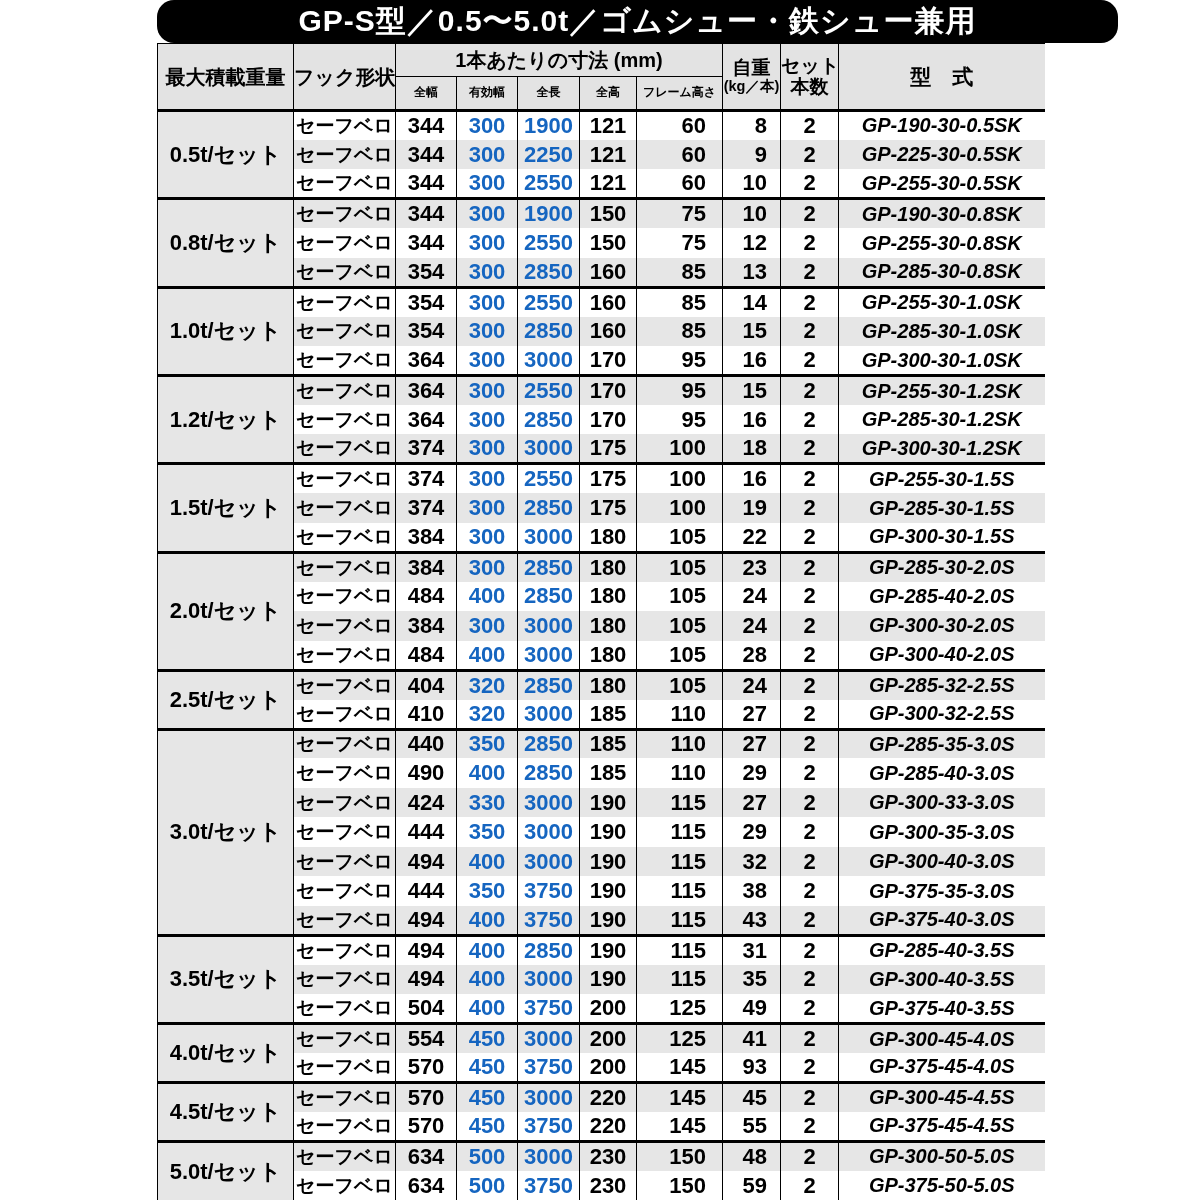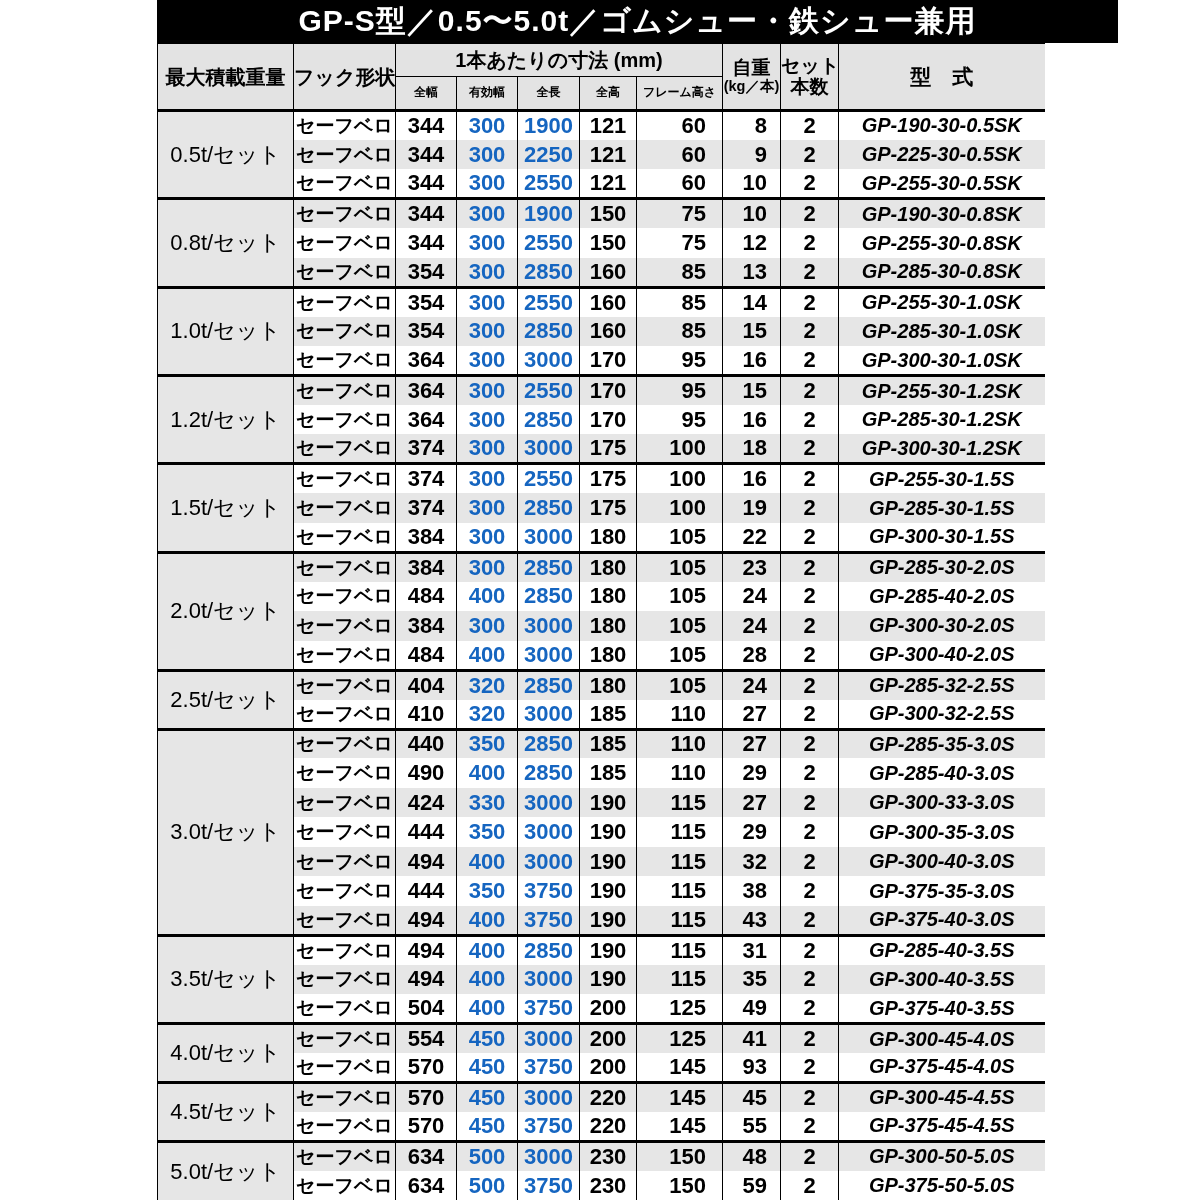--- a/index.html
+++ b/index.html
@@ -8,21 +8,21 @@
     position:relative; width:1200px; height:1200px; background:#ffffff;
     overflow:hidden;
     font-family:"Liberation Sans","DejaVu Sans",sans-serif;
     color:#000;
   }
   .spec-table-wrap { position:absolute; left:157px; top:0; width:887px; }
 
   .title-bar {
     width:961px; height:43px; background:#000;
     color:#fff; display:flex; align-items:center; justify-content:center;
-    font-size:30px; font-weight:700; letter-spacing:1px;
+    font-size:30px; font-weight:700; letter-spacing:1px;border-radius:17px;
   }
 
   table.spec {
     border-collapse:collapse; table-layout:fixed; width:887px;
   }
   
   thead th {
     background:#e3e3e3; border:1px solid #000;
     font-weight:700; font-size:20px; text-align:center; vertical-align:middle;
     line-height:1.1; overflow:hidden; white-space:nowrap;
@@ -41,21 +41,21 @@
     border-left:1px solid #000; border-right:1px solid #000;
     border-top:none; border-bottom:none;
     height:29.46px; text-align:center; vertical-align:middle;
     background:#fff; overflow:hidden; white-space:nowrap;
   }
   tr.group-start td { border-top:3px solid #000; }
   tbody tr.first-data td { border-top:3px solid #000; }
   tr.stripe td { background:#e6e6e6; }
 
   td.group-label {
-    background:#e6e6e6 !important; font-weight:400; font-size:22px;margin-top:44px;
+    background:#e6e6e6 !important; font-weight:700; font-size:22px;margin-top:44px;
   }
   td.hook  { font-size:19px; font-weight:600; }
   td.num   { font-size:22px; font-weight:600; }
   td.blue  { color:#1565c0; }
   td.frame { text-align:right; padding-right:16px; }
   td.weight{ text-align:right; padding-right:13px; }
   td.model { font-size:20px; font-weight:600; letter-spacing:0;font-style:italic; }
 </style>
 </head>
 <body>

